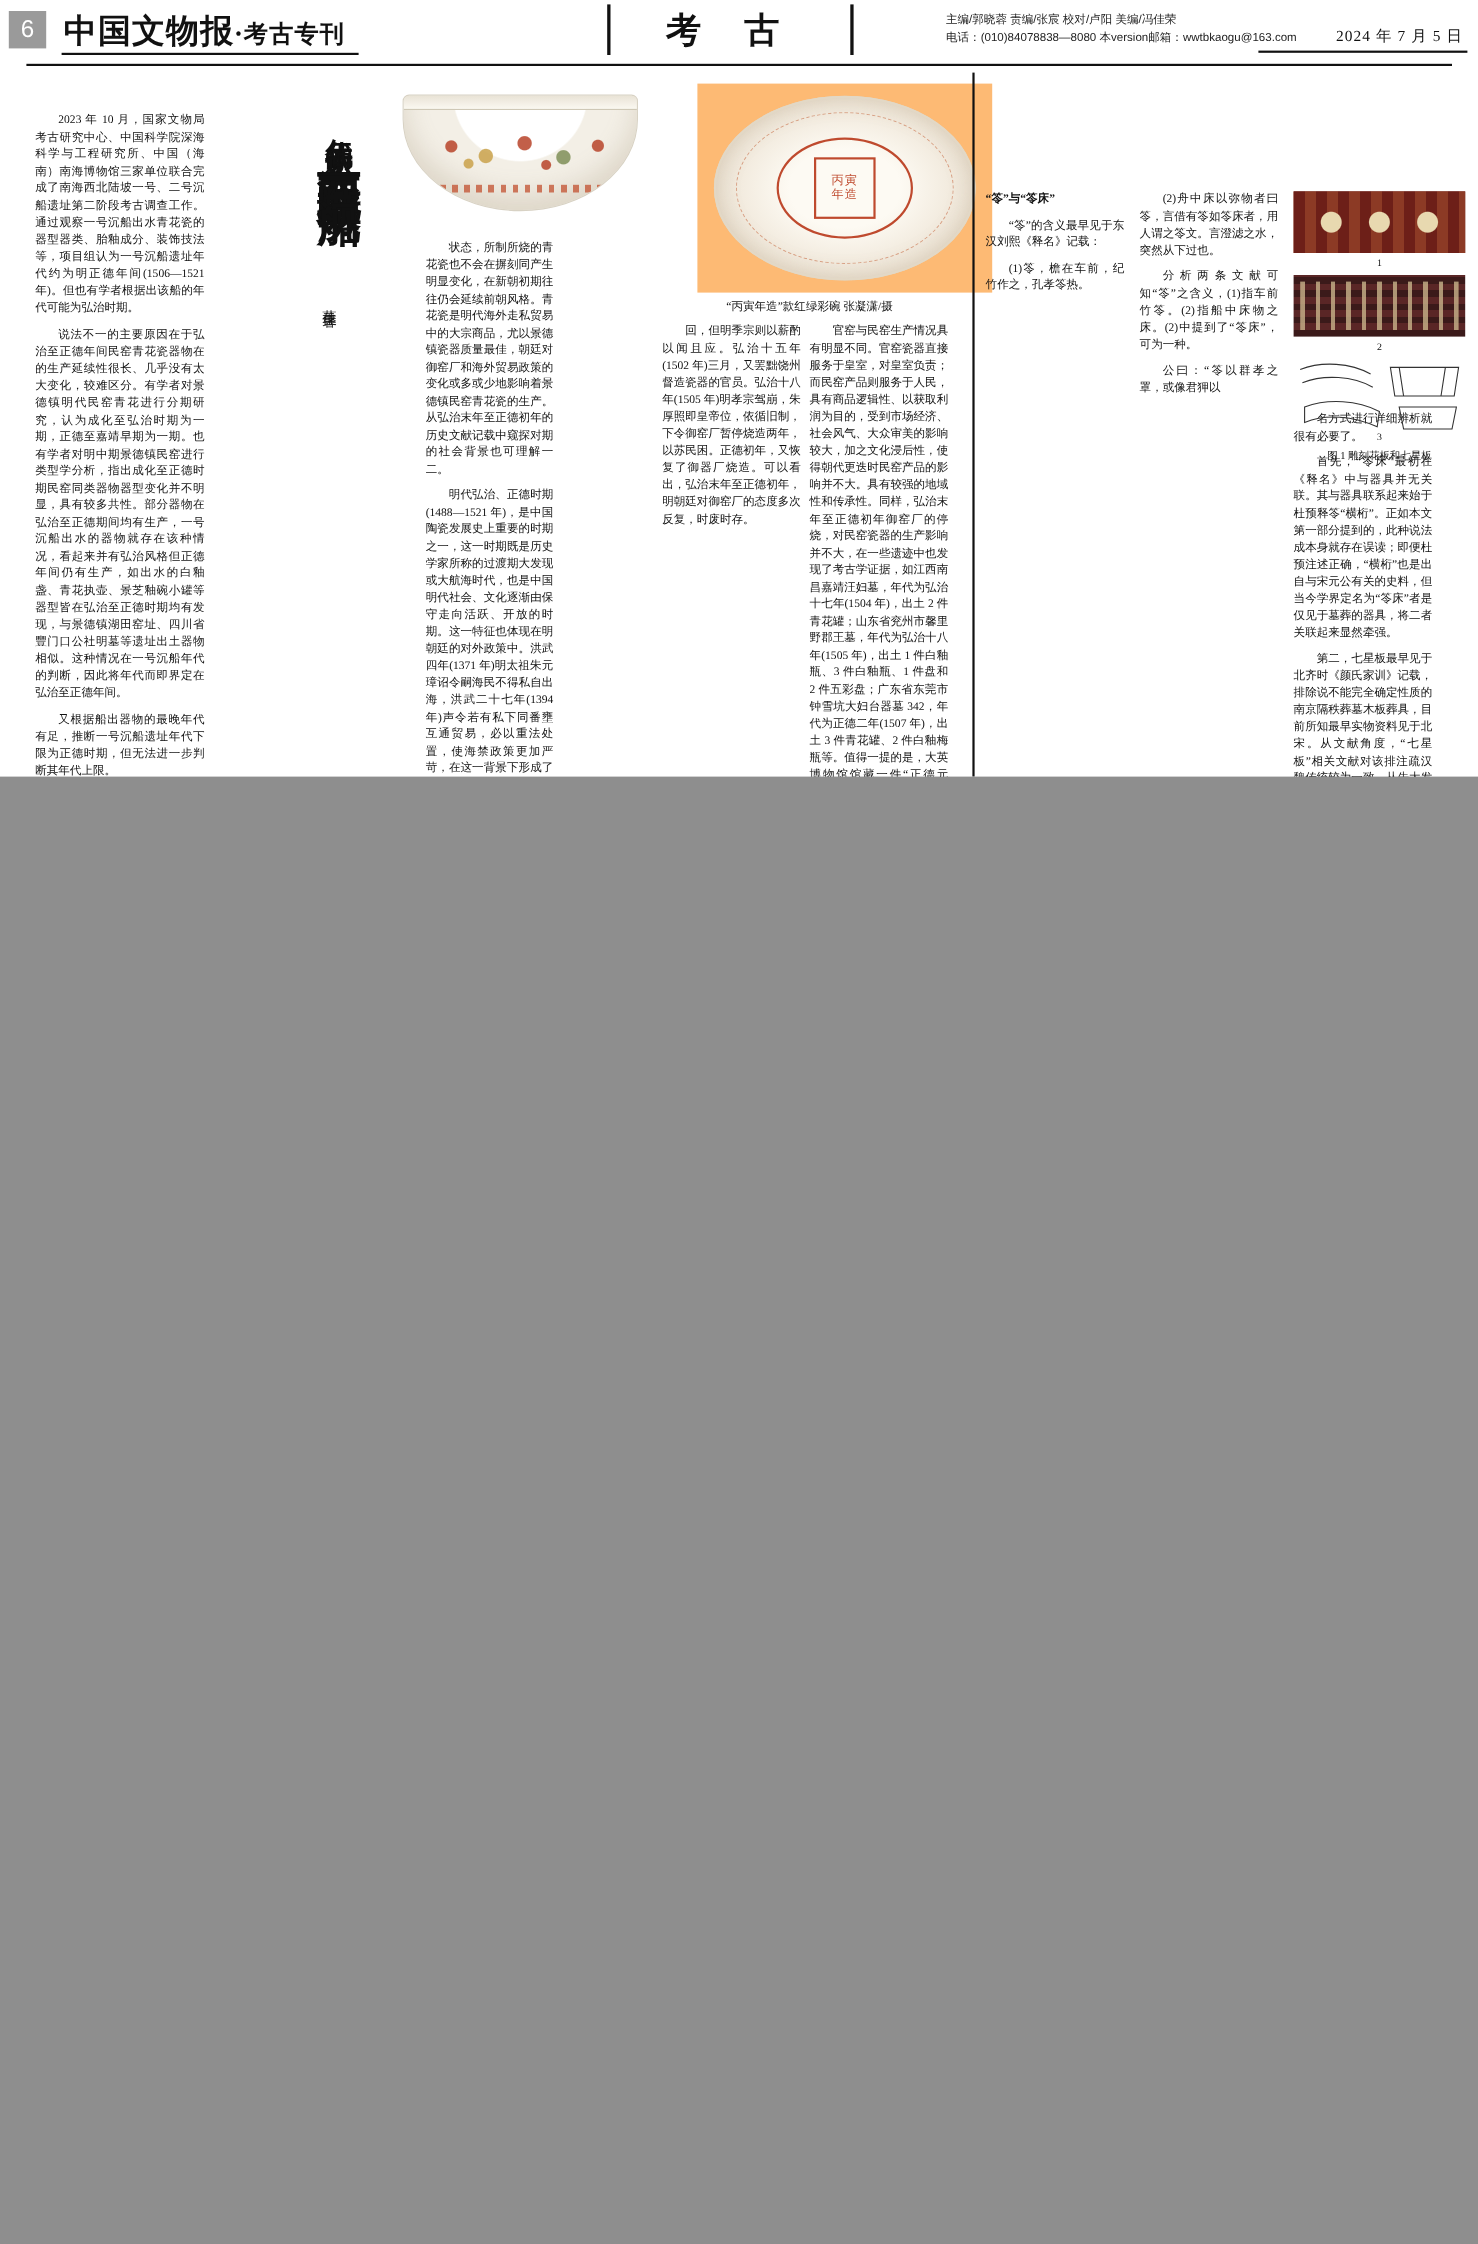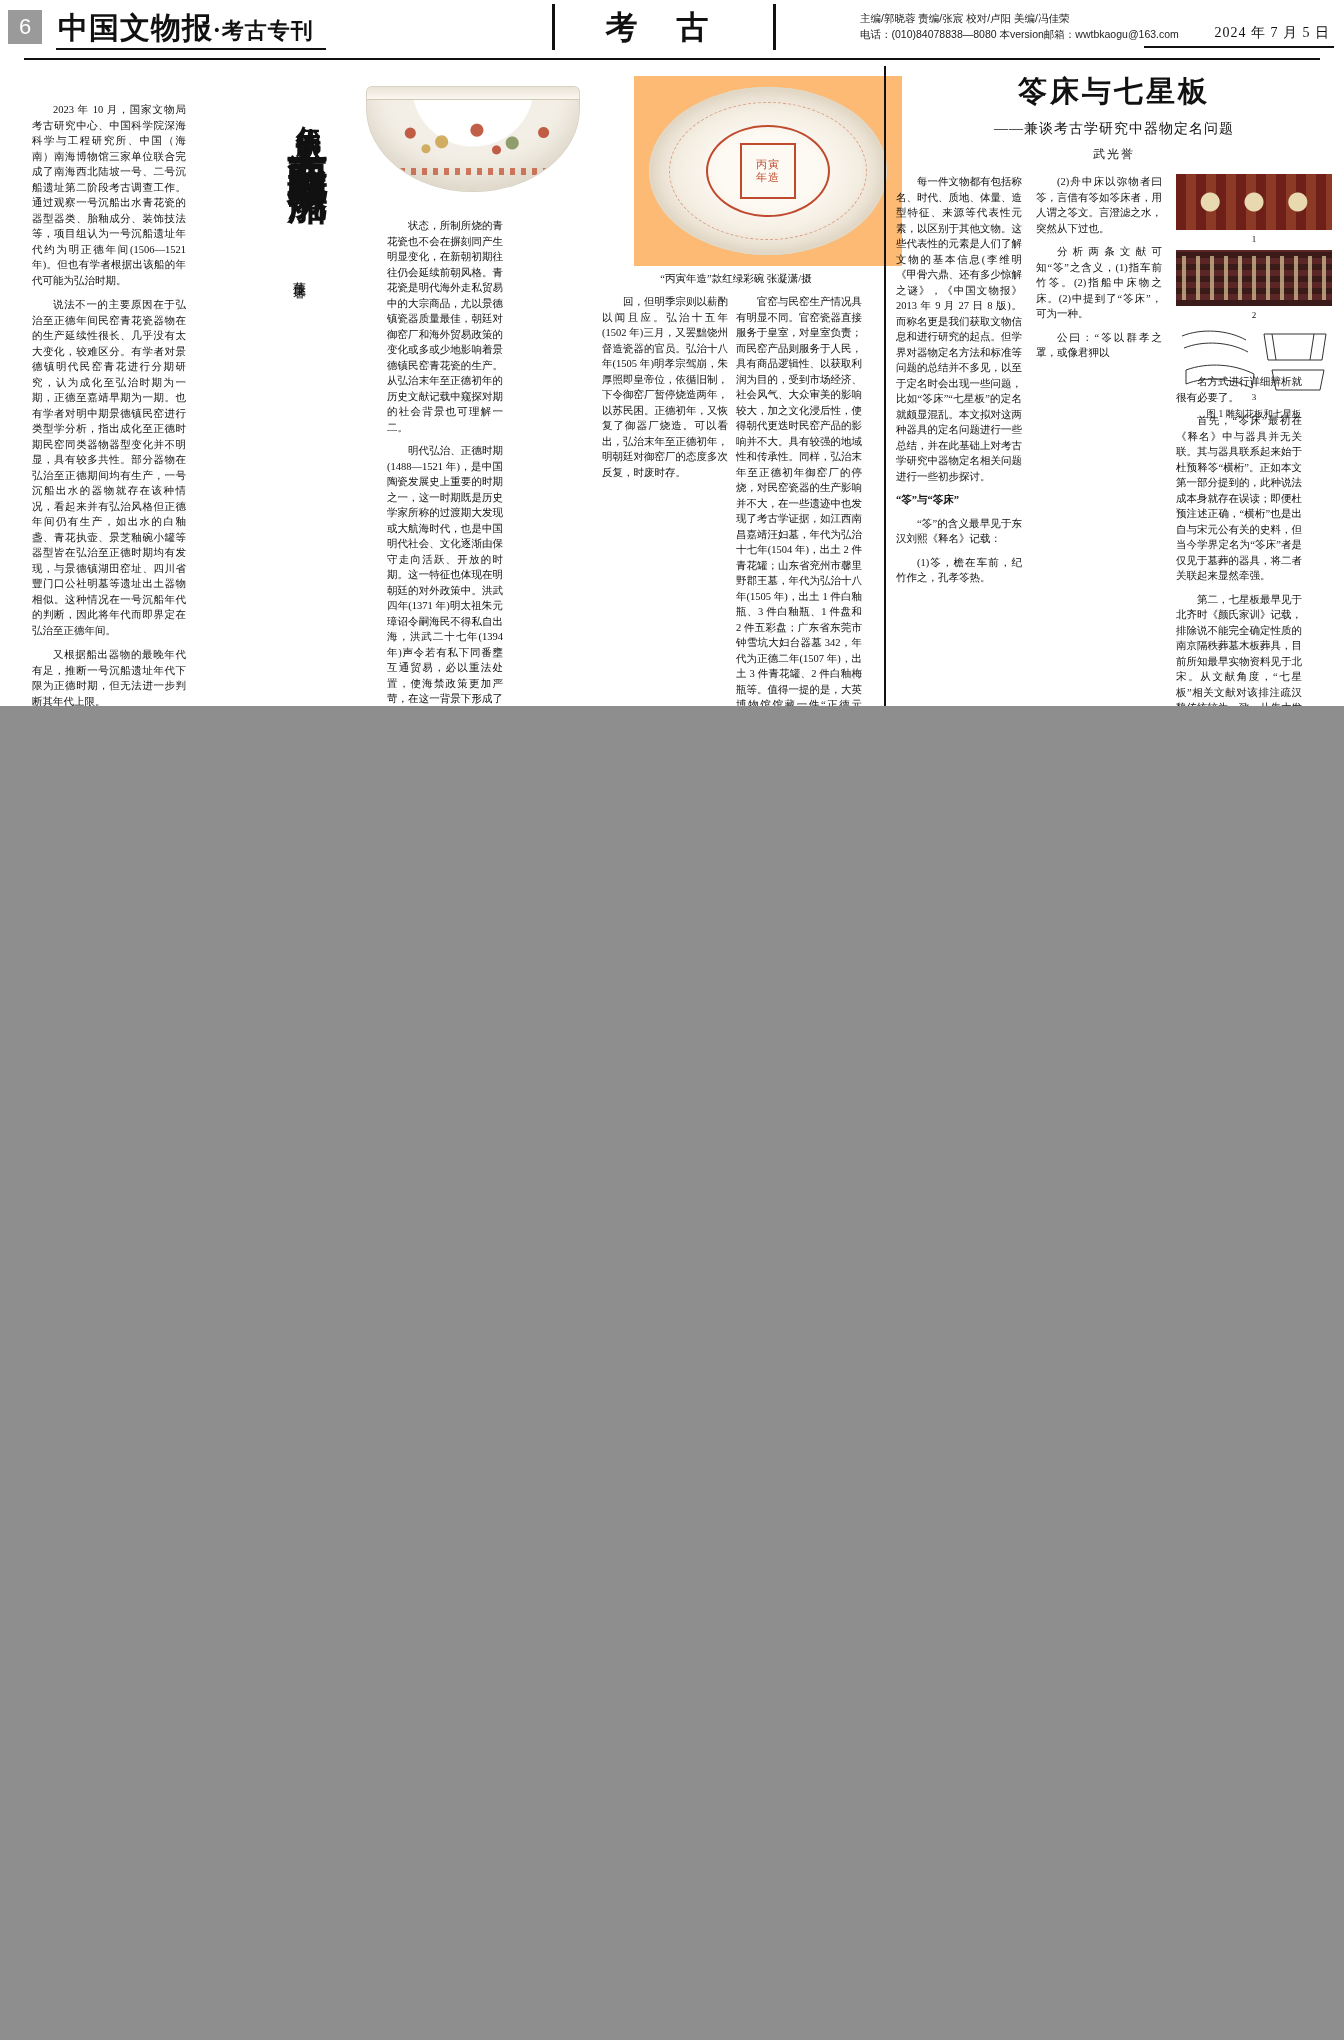--- a/index.html
+++ b/index.html
@@ -217,29 +217,23 @@
     </div>
     <div class="col colD">
       <p>回，但明季宗则以薪酌以闻且应。弘治十五年(1502 年)三月，又罢黜饶州督造瓷器的官员。弘治十八年(1505 年)明孝宗驾崩，朱厚照即皇帝位，依循旧制，下令御窑厂暂停烧造两年，以苏民困。正德初年，又恢复了御器厂烧造。可以看出，弘治末年至正德初年，明朝廷对御窑厂的态度多次反复，时废时存。</p>
     </div>
     <div class="col colE">
       <p>官窑与民窑生产情况具有明显不同。官窑瓷器直接服务于皇室，对皇室负责；而民窑产品则服务于人民，具有商品逻辑性、以获取利润为目的，受到市场经济、社会风气、大众审美的影响较大，加之文化浸后性，使得朝代更迭时民窑产品的影响并不大。具有较强的地域性和传承性。同样，弘治末年至正德初年御窑厂的停烧，对民窑瓷器的生产影响并不大，在一些遗迹中也发现了考古学证据，如江西南昌嘉靖汪妇墓，年代为弘治十七年(1504 年)，出土 2 件青花罐；山东省兖州市馨里野郡王墓，年代为弘治十八年(1505 年)，出土 1 件白釉瓶、3 件白釉瓶、1 件盘和 2 件五彩盘；广东省东莞市钟雪坑大妇台器墓 342，年代为正德二年(1507 年)，出土 3 件青花罐、2 件白釉梅瓶等。值得一提的是，大英博物馆馆藏一件“正德元年”铭文的延坐彩盘，是当时民窑瓷器的生产和民间贸易的见证。也就是说，在弘治、正德政权交替这几年，民窑瓷器仍在继续烧造，并参与</p>
     </div>
 
     <div class="vdiv"></div>
 
-    <div class="art2">
-      <h1>笭床与七星板</h1>
-      <h2>——兼谈考古学研究中器物定名问题</h2>
-      <p class="auth">武光誉</p>
-    </div>
 
     <div class="art2cols">
       <div class="c2 c2a">
-        <p>每一件文物都有包括称名、时代、质地、体量、造型特征、来源等代表性元素，以区别于其他文物。这些代表性的元素是人们了解文物的基本信息(李维明《甲骨六鼎、还有多少惊解之谜》，《中国文物报》2013 年 9 月 27 日 8 版)。而称名更是我们获取文物信息和进行研究的起点。但学界对器物定名方法和标准等问题的总结并不多见，以至于定名时会出现一些问题，比如“笭床”“七星板”的定名就颇显混乱。本文拟对这两种器具的定名问题进行一些总结，并在此基础上对考古学研究中器物定名相关问题进行一些初步探讨。</p>
         <p class="lead">“笭”与“笭床”</p>
         <p>“笭”的含义最早见于东汉刘熙《释名》记载：</p>
         <p>(1)笭，檐在车前，纪竹作之，孔孝笭热。</p>
       </div>
       <div class="c2 c2b">
         <p>(2)舟中床以弥物者曰笭，言借有笭如笭床者，用人谓之笭文。言澄滤之水，突然从下过也。</p>
         <p>分析两条文献可知“笭”之含义，(1)指车前竹笭。(2)指船中床物之床。(2)中提到了“笭床”，可为一种。</p>
         <p>公曰：“笭以群孝之罩，或像君狎以</p>
       </div>
       <div class="c2 c2c">

